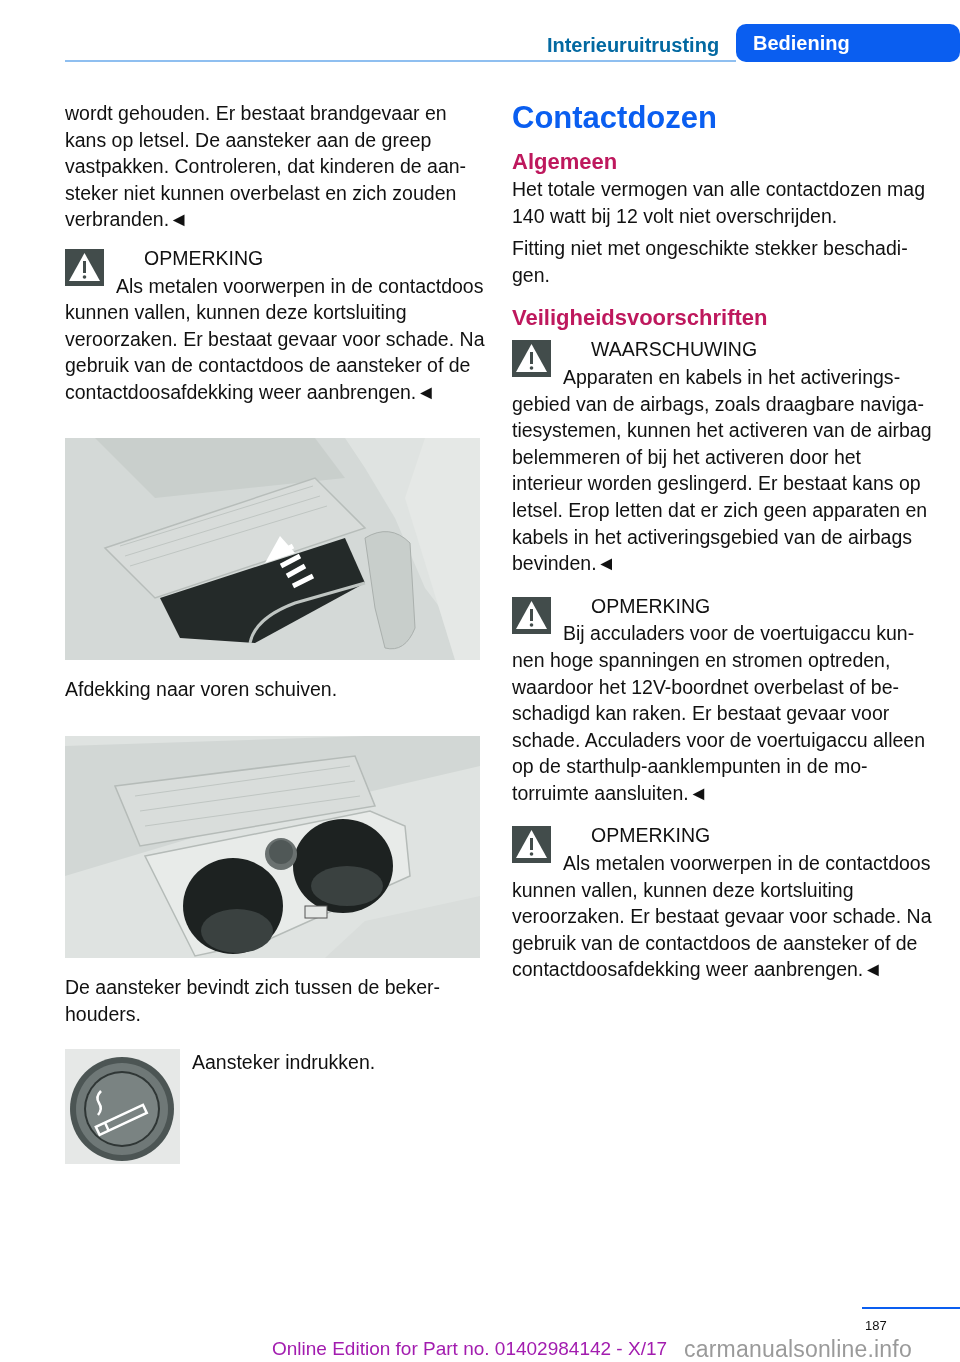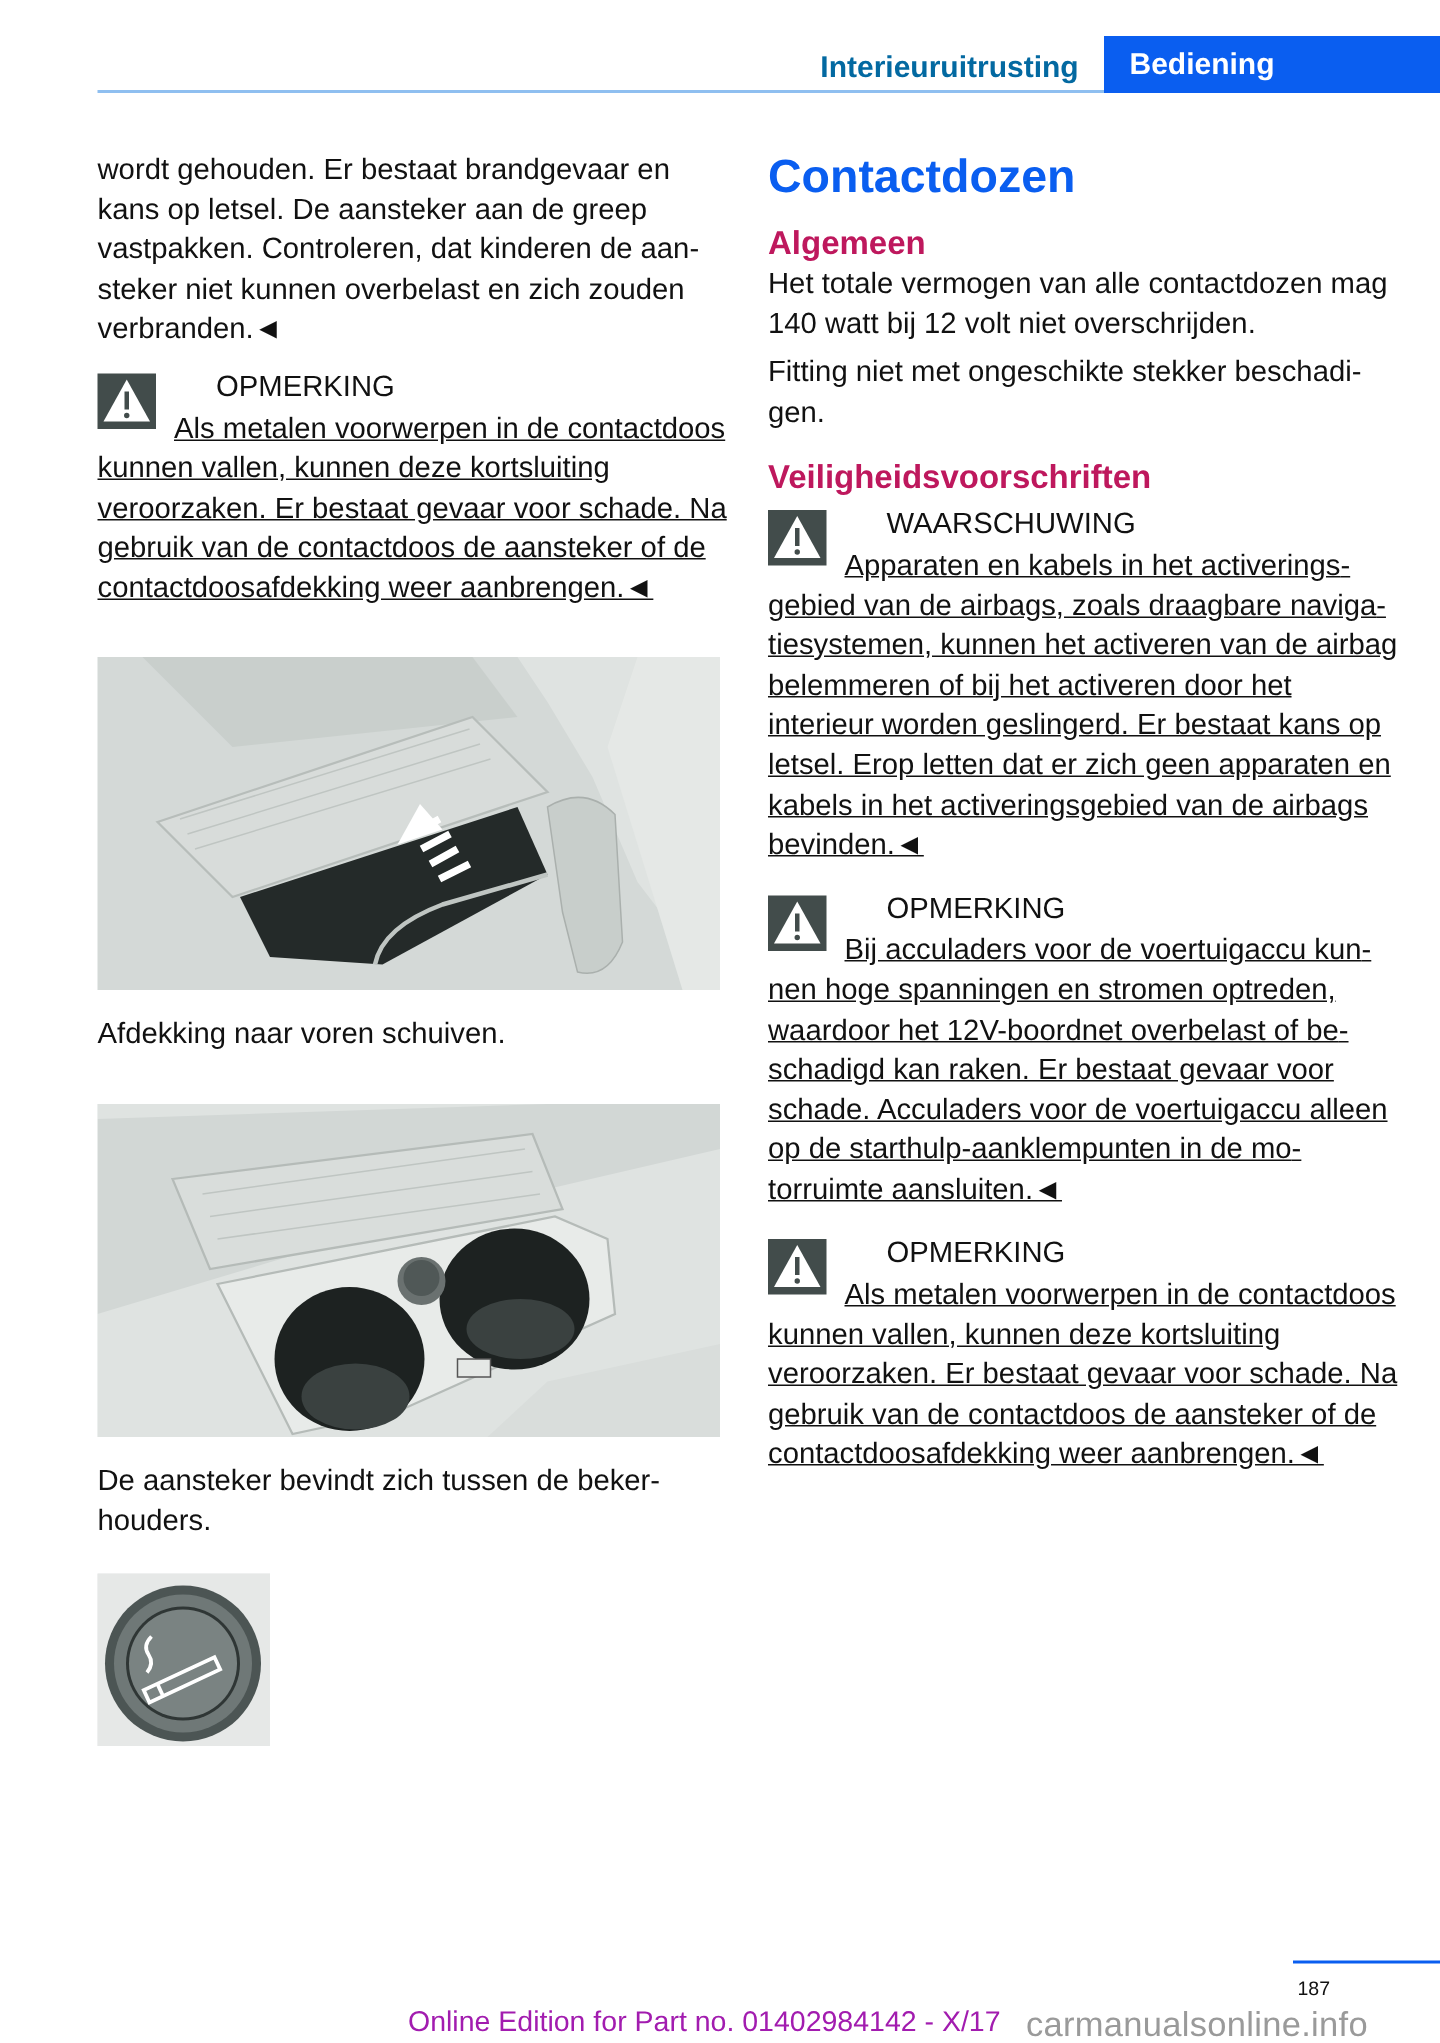--- a/index.html
+++ b/index.html
@@ -2,32 +2,32 @@
 <html><head>
 <meta charset="utf-8">
 <style>
   * { box-sizing: border-box; margin: 0; padding: 0; }
   html, body { width: 960px; height: 1362px; background: #ffffff; overflow: hidden; }
   body { position: relative; font-family: "Liberation Sans", "DejaVu Sans", sans-serif; color: #111111; }
 
   
   .header-line { position: absolute; left: 65px; top: 60px; width: 671px; height: 2px; background: #8fbff0; }
   .tab-inactive { position: absolute; left: 544px; top: 32px; width: 178px; height: 30px; font-size: 20px; font-weight: bold; color: #0369a1; text-align: center; line-height: 26px; }
-  .tab-active { position: absolute; left: 736px; top: 24px; width: 224px; height: 38px; background: #0a5ef0; color: #ffffff; font-size: 20px; font-weight: bold; line-height: 38px; padding-left: 17px; }
+  .tab-active { position: absolute; left: 736px; top: 24px; width: 224px; height: 38px; background: #0a5ef0; color: #ffffff; font-size: 20px; font-weight: bold; line-height: 38px; padding-left: 17px; border-radius: 10px; }
 
   .col { position: absolute; top: 100px; font-size: 19.5px; line-height: 26.6px; }
   .col-left { left: 65px; width: 420px; }
   .col-right { left: 512px; width: 420px; }
 
   p { margin-bottom: 6px; }
 
   .notice { position: relative; margin-top: 12px; margin-bottom: 6px; }
   .notice .warn-icon { position: absolute; left: 0; top: 4px; width: 39px; height: 37px; background: #424c4b; }
   .notice .notice-title { display: block; padding-left: 79px; margin-bottom: 1px; }
-  .notice .notice-body { text-indent: 51px; text-decoration: underline; }
+  .notice .notice-body { text-indent: 51px; }
 
   .h1 { color: #0a5ef0; font-size: 31px; font-weight: bold; line-height: 40px; margin-bottom: 10px; margin-top: -2px; }
   .h2 { color: #be185d; font-size: 22px; font-weight: bold; line-height: 28px; margin-bottom: 0; }
   .h2.spaced { margin-top: 16px; margin-bottom: 4px; }
 
   .figure { width: 415px; height: 222px; background: #dde1df; position: relative; overflow: hidden; }
   .figure svg { display: block; }
   .caption { margin-top: 16px; margin-bottom: 34px; }
 
   .inline-fig { display: flex; margin-top: 16px; }
@@ -106,20 +106,21 @@
         <circle cx="57" cy="60" r="38" fill="#2f3635"></circle>
         <circle cx="57" cy="60" r="36" fill="#7a8382"></circle>
         <path d="M36,42 Q30,48 34,54 Q38,60 33,66" stroke="#ffffff" stroke-width="2.5" fill="none"></path>
         <g transform="rotate(-25 57 70)">
           <rect x="30" y="66" width="52" height="9" fill="none" stroke="#ffffff" stroke-width="2.5"></rect>
           <line x1="40" y1="66" x2="40" y2="75" stroke="#ffffff" stroke-width="2.5"></line>
         </g>
       </svg>
     </div>
     <div class="inline-text">
+      <p>Aansteker indrukken.</p>
     </div>
   </div>
 </div>
 
 <div class="col col-right">
   <div class="h1">Contactdozen</div>
   <div class="h2">Algemeen</div>
   <p>Het totale vermogen van alle contactdozen mag 140 watt bij 12 volt niet overschrijden.</p>
   <p>Fitting niet met ongeschikte stekker beschadi­gen.</p>
 

